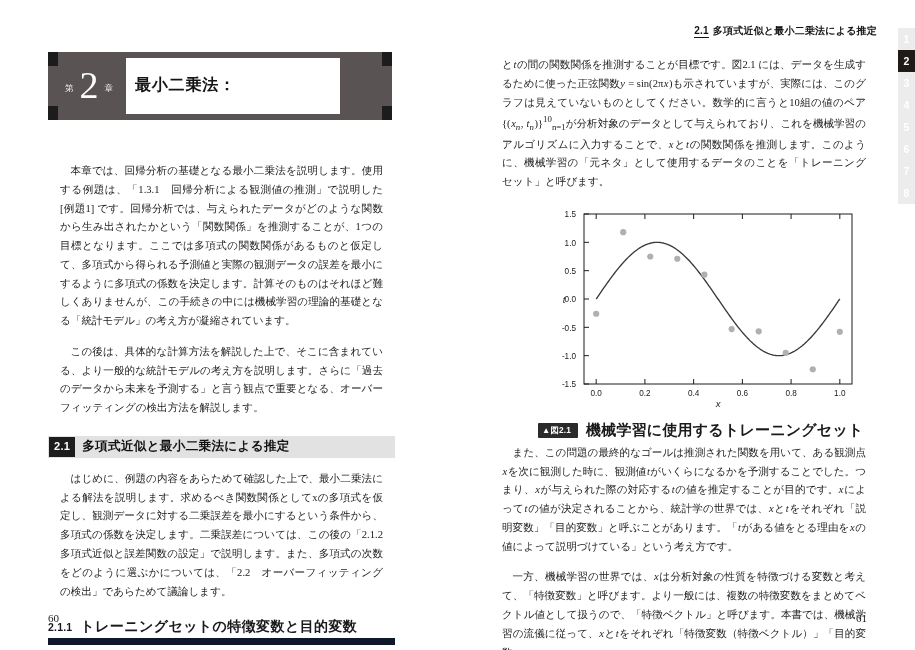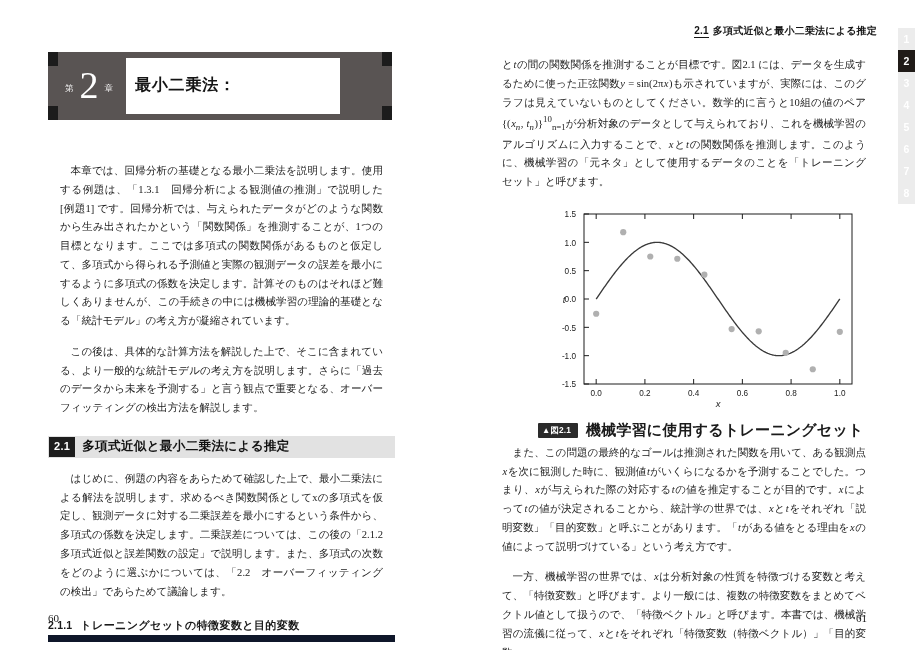--- a/index.html
+++ b/index.html
@@ -175,21 +175,21 @@
   }
   .subsection-num {
     font-family: "Liberation Sans", sans-serif;
     font-weight: bold;
     font-size: 10.5px;
     letter-spacing: 0.2px;
   }
   .subsection-title {
     font-family: "Liberation Sans", sans-serif;
     font-weight: bold;
-    font-size: 11px;
+    font-size: 14px;
     margin-left: 8px;
     letter-spacing: 0.4px;
   }
   .after-subsection { margin-top: 4px; }
 
   
   .running-header {
     position: absolute;
     right: 38px;
     top: 24px;

